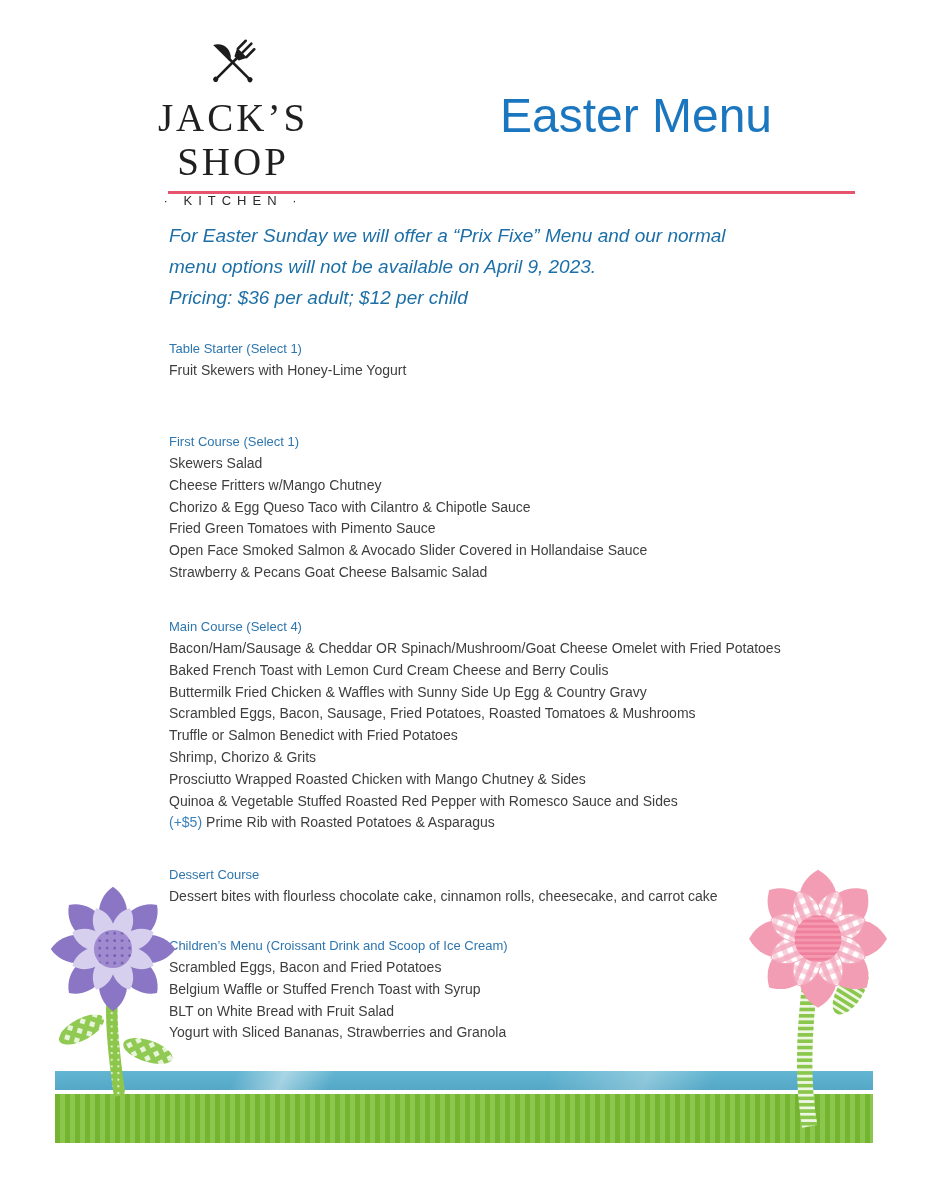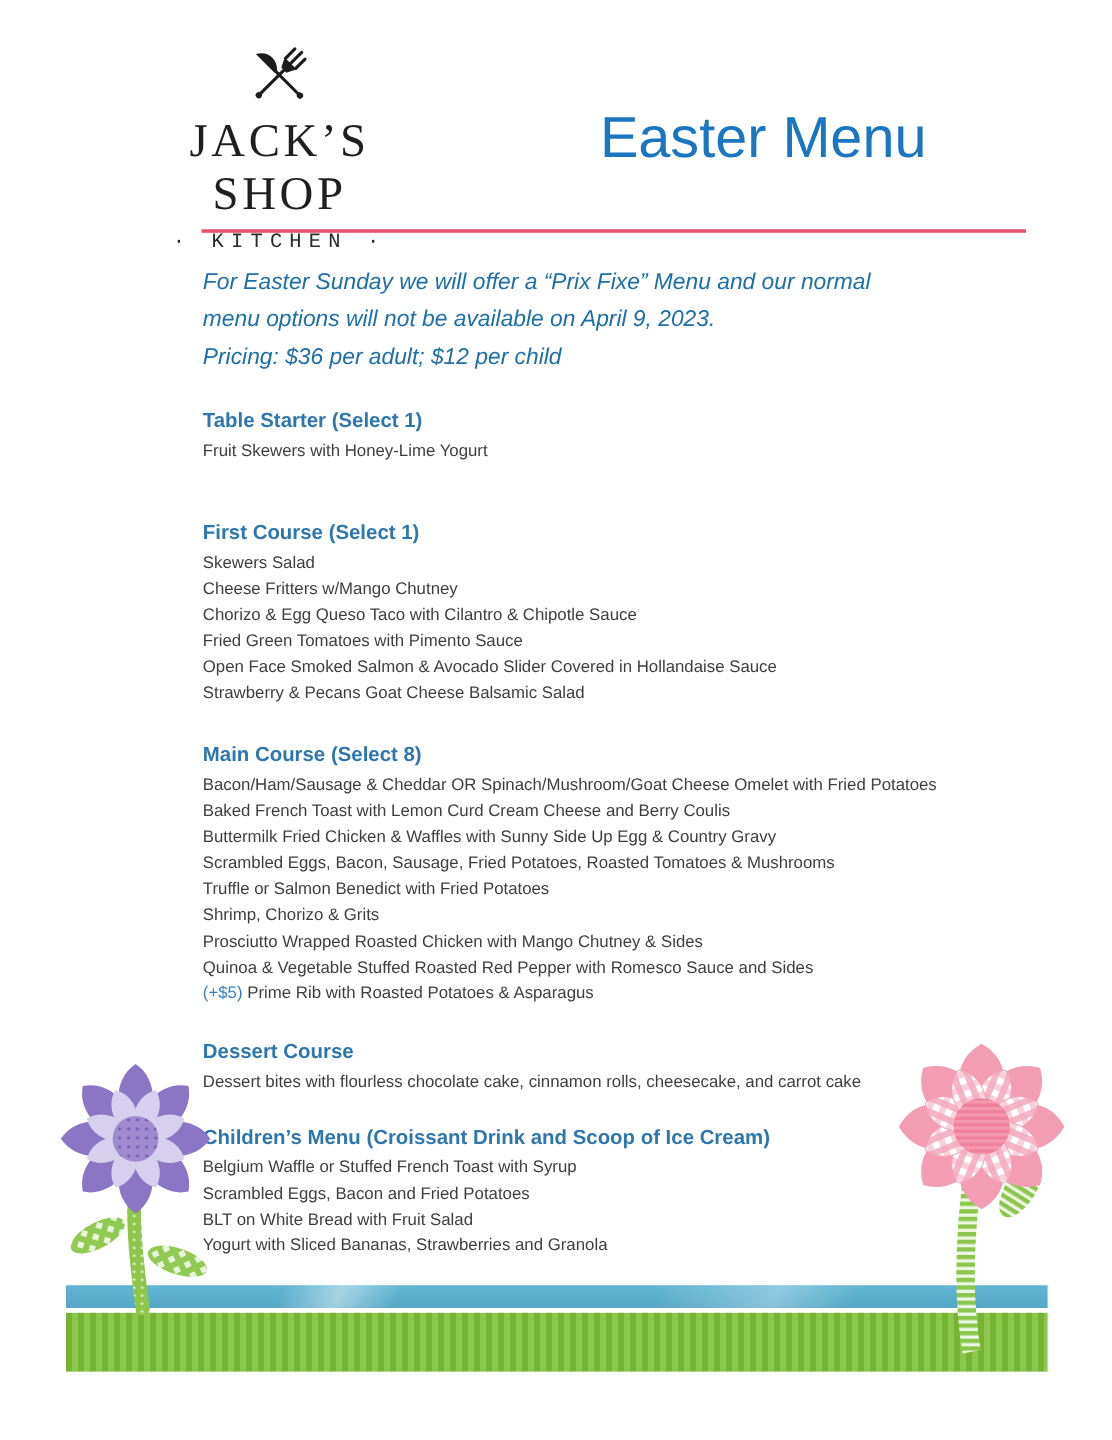--- a/index.html
+++ b/index.html
@@ -9,38 +9,38 @@
   }
   html,body{margin:0;padding:0;background:#fff;}
   .page{position:relative;width:927px;height:1200px;background:#fff;overflow:hidden;
         font-family:"Liberation Sans",sans-serif;}
 
   
   .logo{position:absolute;left:138px;top:34px;width:190px;text-align:center;color:#1f1f1f;}
   .logo svg{display:block;margin:0 auto 2px auto;}
   .logo-name{font-family:"Liberation Serif",serif;font-size:39px;line-height:44px;
              letter-spacing:3px;color:#1f1f1f;}
-  .logo-tag{font-family:Liberation Mono, monospace;font-size:17px;letter-spacing:6px;
+  .logo-tag{font-family:Liberation Sans, sans-serif;font-size:13px;letter-spacing:6px;
             margin-top:9px;color:#2b2b2b;}
 
   
   .title{position:absolute;left:436px;top:88px;width:400px;text-align:center;
          font-size:48px;font-weight:400;color:var(--title-blue,#1B76C0);}
 
   .divider{position:absolute;left:168px;top:191px;width:687px;height:3px;
            background:var(--divider-pink,#E5536E);}
 
   
   .intro{position:absolute;left:169px;top:220px;width:660px;
          font-size:19px;line-height:31px;color:var(--intro-blue,#1D6FA7);font-style:italic;}
   .intro p{margin:0;}
 
   
   .section{position:absolute;left:169px;width:680px;}
-  .section h2{margin:0 0 4px 0;font-size:17px;font-weight:700;
+  .section h2{margin:0 0 4px 0;font-size:13px;font-weight:400;
               color:var(--heading-blue,#2E76AE);}
   .section p{margin:0;font-size:14px;line-height:21.8px;color:var(--body-text,#3E3E3E);}
   .s1{top:341px}.s2{top:434px}.s3{top:619px}.s4{top:867px}.s5{top:938px}
   .price-prefix{color:#3A80BA;margin-right:4px;}
 
   
   .band-blue{position:absolute;left:55px;top:1071px;width:818px;height:19px;z-index:1;
      background:
        linear-gradient(115deg, rgba(255,255,255,0) 22%, rgba(255,255,255,.45) 28%, rgba(255,255,255,0) 34%),
        linear-gradient(115deg, rgba(255,255,255,0) 60%, rgba(255,255,255,.30) 72%, rgba(255,255,255,0) 80%),
@@ -97,43 +97,43 @@
     <h2>First Course (Select 1)</h2>
     <p>Skewers Salad</p>
     <p>Cheese Fritters w/Mango Chutney</p>
     <p>Chorizo &amp; Egg Queso Taco with Cilantro &amp; Chipotle Sauce</p>
     <p>Fried Green Tomatoes with Pimento Sauce</p>
     <p>Open Face Smoked Salmon &amp; Avocado Slider Covered in Hollandaise Sauce</p>
     <p>Strawberry &amp; Pecans Goat Cheese Balsamic Salad</p>
   </div>
 
   <div class="section s3">
-    <h2>Main Course (Select 8)</h2>
+    <h2>Main Course (Select 4)</h2>
     <p>Bacon/Ham/Sausage &amp; Cheddar OR Spinach/Mushroom/Goat Cheese Omelet with Fried Potatoes</p>
     <p>Baked French Toast with Lemon Curd Cream Cheese and Berry Coulis</p>
     <p>Buttermilk Fried Chicken &amp; Waffles with Sunny Side Up Egg &amp; Country Gravy</p>
     <p>Scrambled Eggs, Bacon, Sausage, Fried Potatoes, Roasted Tomatoes &amp; Mushrooms</p>
     <p>Truffle or Salmon Benedict with Fried Potatoes</p>
     <p>Shrimp, Chorizo &amp; Grits</p>
     <p>Prosciutto Wrapped Roasted Chicken with Mango Chutney &amp; Sides</p>
     <p>Quinoa &amp; Vegetable Stuffed Roasted Red Pepper with Romesco Sauce and Sides</p>
     <p>
       <span class="price-prefix">(+$5)</span><span>Prime Rib with Roasted Potatoes &amp; Asparagus</span>
     </p>
   </div>
 
   <div class="section s4">
     <h2>Dessert Course</h2>
     <p>Dessert bites with flourless chocolate cake, cinnamon rolls, cheesecake, and carrot cake</p>
   </div>
 
   <div class="section s5">
     <h2>Children’s Menu (Croissant Drink and Scoop of Ice Cream)</h2>
+    <p>Scrambled Eggs, Bacon and Fried Potatoes</p>
     <p>Belgium Waffle or Stuffed French Toast with Syrup</p>
-    <p>Scrambled Eggs, Bacon and Fried Potatoes</p>
     <p>BLT on White Bread with Fruit Salad</p>
     <p>Yogurt with Sliced Bananas, Strawberries and Granola</p>
   </div>
 
   <div class="band-blue"></div>
   <div class="band-green"></div>
 
   <svg class="flower-left" viewBox="0 0 200 270">
     <defs>
       <pattern id="wdots" width="8" height="8" patternUnits="userSpaceOnUse">

